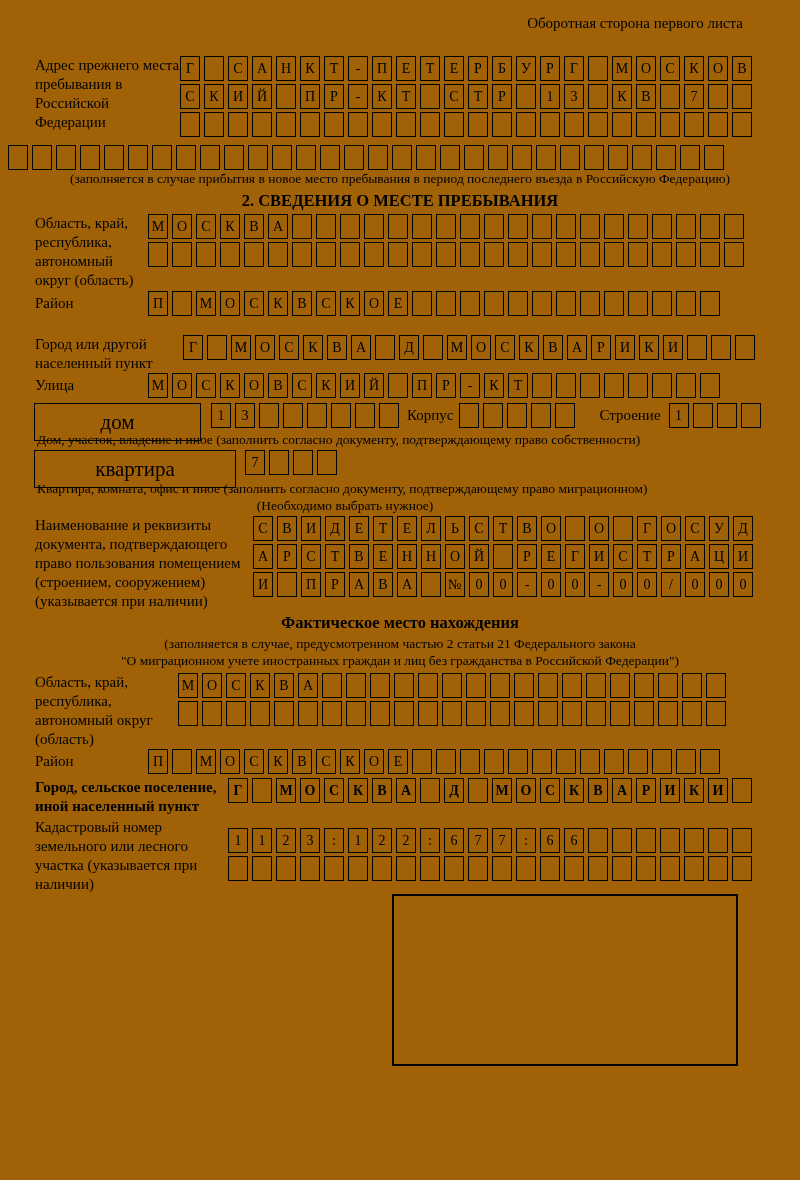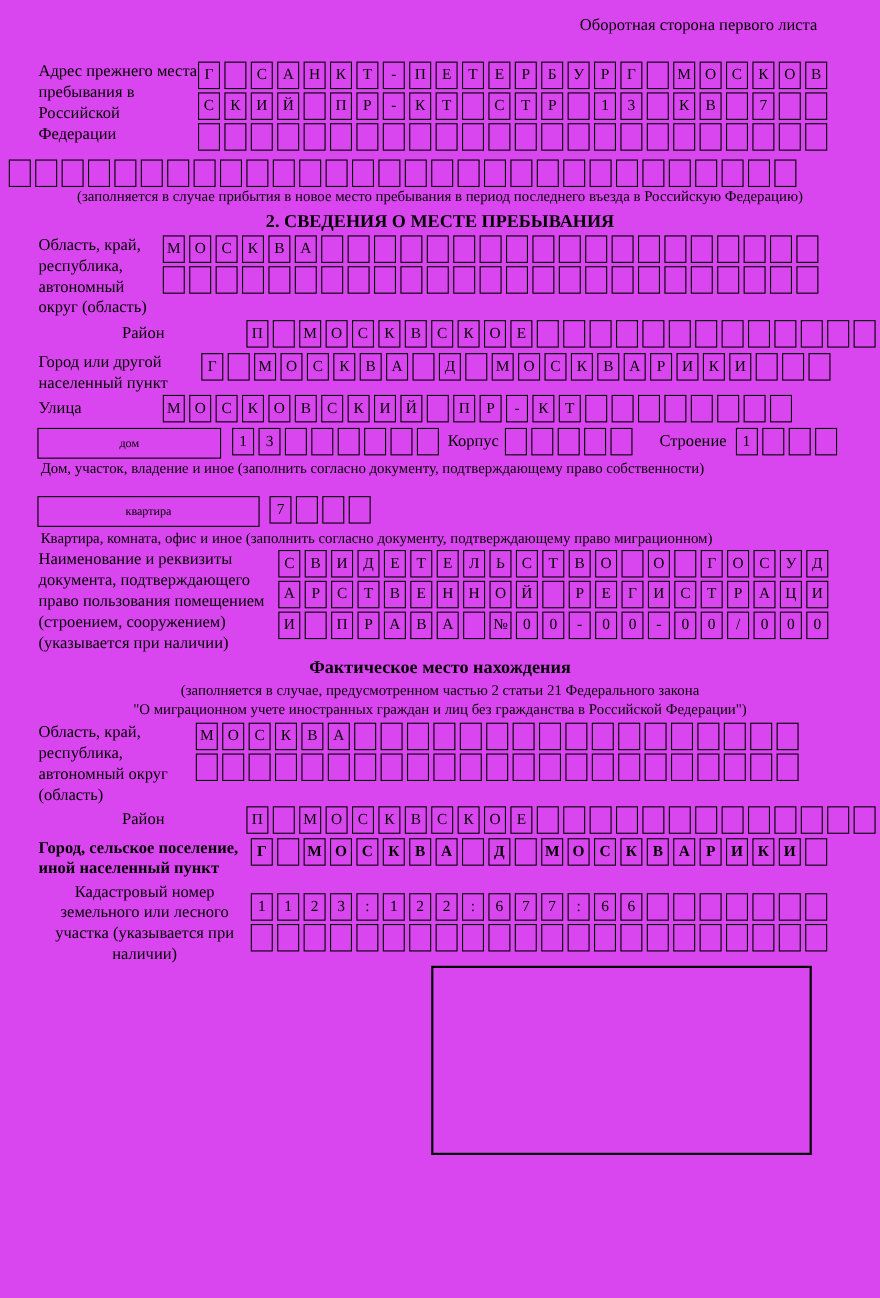--- a/index.html
+++ b/index.html
@@ -1,17 +1,17 @@
 <!DOCTYPE html>
 <html><head>
 <meta charset="utf-8">
 <style>
   * { margin:0; padding:0; box-sizing:border-box; }
   body { background:#fff; font-family:"Liberation Serif","DejaVu Serif",serif; color:#000; }
-  .page { width:800px; height:1180px; background:#d946ef; overflow:hidden; position:relative; }
+  .page { width:800px; height:1180px; background:#a16207; overflow:hidden; position:relative; }
 
   .header-note { text-align:right; padding:15px 57px 0 0; font-size:15px; }
 
   .group { display:flex; align-items:flex-start; padding-left:35px; }
   .lbl { font-size:15px; line-height:19px; }
 
   .cellrow { display:flex; margin-bottom:3px; height:25px; }
   .cell { flex:0 0 20px; width:20px; height:25px; border:1.5px solid #000;
           margin-right:4px; display:flex; align-items:center; justify-content:center;
           font-size:14px; line-height:1; }
@@ -22,29 +22,29 @@
   .fullrow { margin:5px 0 0 8px; }
 
   .caption { font-size:13.5px; line-height:17px; }
   .center { text-align:center; }
   .cap-left { margin-left:37px; }
 
   .sec-title { margin-top:4px; text-align:center; font-weight:bold; font-size:16.5px; line-height:20px; }
 
   .grp-oblast { margin-top:3px; }
   .grp-oblast .lbl { flex:0 0 113px; }
-  .line-raion { margin-top:1px;justify-content:flex-end; }
+  .line-raion { margin-top:1px; }
   .line-raion .lbl { flex:0 0 113px; line-height:25px; }
-  .grp-gorod { margin-top:2px; }
+  .grp-gorod { margin-top:16px; }
   .grp-gorod .lbl { flex:0 0 148px; }
   .line-ulitsa .lbl { flex:0 0 113px; line-height:25px; }
 
   .domline { display:flex; align-items:flex-start; margin:2px 0 0 34px; height:27px; }
-  .widebox { border:1.5px solid #000; height:28px; display:flex; align-items:center;
-             justify-content:center; font-size:11px; }
+  .widebox { border:1.5px solid #000; height:38px; display:flex; align-items:center;
+             justify-content:center; font-size:21px; }
   .dombox { width:167px; margin-right:10px; }
   .kvbox  { width:202px; margin-right:9px; }
   .korpus-lbl { font-size:15px; line-height:25px; margin:0 6px 0 4px; }
   .stroenie-lbl { font-size:15px; line-height:25px; margin:0 8px 0 20px; }
 
   .kvline { display:flex; align-items:flex-start; margin:2px 0 0 34px; height:27px; }
 
   .mestoline { display:flex; align-items:center; margin:5px 0 0 37px; height:28px; }
   .mesto-lbl { font-size:15px; margin-right:6px; }
   .opt-lbl { font-size:15px; }
@@ -56,21 +56,21 @@
   .grp-doc { margin-top:2px; }
   .grp-doc .lbl { flex:0 0 218px; }
 
   .fact-title { margin-top:2px; }
   .fact-note { margin-top:2px; }
 
   .grp-foblast { margin-top:4px; }
   .grp-foblast .lbl { flex:0 0 143px; }
   .grp-fgorod { margin-top:1px;font-weight:bold; }
   .grp-fgorod .lbl { flex:0 0 193px; }
-  .grp-kadastr { margin-top:2px;text-align:center; }
+  .grp-kadastr { margin-top:2px; }
   .grp-kadastr .lbl { flex:0 0 193px; }
   .grp-kadastr .rows { margin-top:10px; }
 
   .stampbox { margin-left:392px; width:346px; height:172px; border:2px solid #000; }
   .stampcap { margin:6px 0 0 345px; width:440px; text-align:center; font-size:14.5px; line-height:19px; }
 </style>
 </head>
 <body>
 
 <div class="page">
@@ -369,31 +369,32 @@
     <span class="stroenie-lbl">Строение</span>
     <div class="cellrow">
         <span class="cell">1</span>
         <span class="cell"></span>
         <span class="cell"></span>
         <span class="cell"></span>
       </div>
   </div>
   <div class="caption cap-left" style="margin-top:1px;">Дом, участок, владение и иное (заполнить согласно документу, подтверждающему право собственности)</div>
 
-  <div class="kvline" style="margin-top:17px;">
+  <div class="kvline" style="margin-top:2px;">
     <div class="widebox kvbox">квартира</div>
     <div class="cellrow">
         <span class="cell">7</span>
         <span class="cell"></span>
         <span class="cell"></span>
         <span class="cell"></span>
       </div>
   </div>
   <div class="caption cap-left" style="margin-top:3px;">Квартира, комната, офис и иное (заполнить согласно документу, подтверждающему право миграционном)</div>
 
+  <div class="mesto-note">(Необходимо выбрать нужное)</div>
 
   <div class="group grp-doc">
     <div class="lbl">Наименование и реквизиты документа, подтверждающего право пользования помещением (строением, сооружением) (указывается при наличии)</div>
     <div class="rows">
       <div class="cellrow">
           <span class="cell">С</span>
           <span class="cell">В</span>
           <span class="cell">И</span>
           <span class="cell">Д</span>
           <span class="cell">Е</span>

